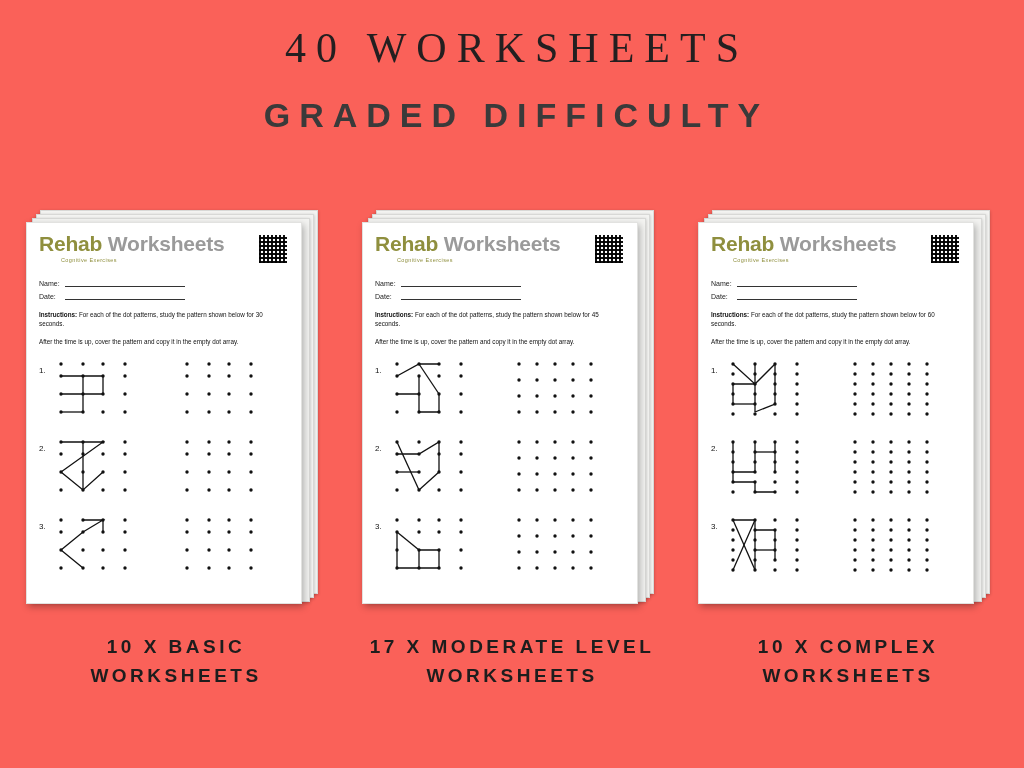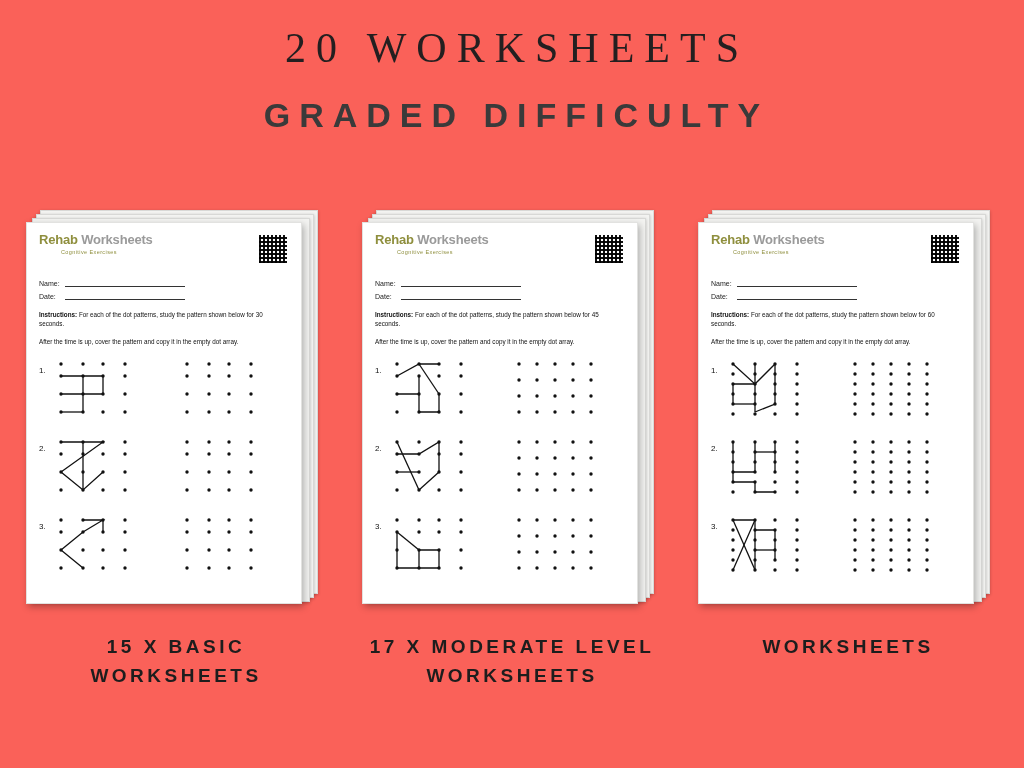--- a/index.html
+++ b/index.html
@@ -87,21 +87,21 @@
     overflow: hidden;
   }
 
   
   .sheet-header {
     display: flex;
     justify-content: space-between;
     align-items: flex-start;
   }
   .brand {
-    font-size: 13px;
+    font-size: 21px;
     font-weight: bold;
     letter-spacing: -0.2px;
     line-height: 1;
   }
   .brand .rehab { color: #8f8f3e; }
   .brand .ws { color: #9a9a9a; font-weight: bold; }
   .sub-brand {
     font-size: 5.5px;
     color: #8f8f3e;
     letter-spacing: 0.4px;
@@ -177,21 +177,21 @@
     font-weight: bold;
     letter-spacing: 3.5px;
     color: #1d1d1d;
     line-height: 1.55;
   }
 </style>
 </head>
 <body>
 
 <div class="headline">
-  <div class="headline-line1">20 WORKSHEETS</div>
+  <div class="headline-line1">40 WORKSHEETS</div>
   <div class="headline-line2">GRADED DIFFICULTY</div>
 </div>
 
 <div class="columns">
 
   <div class="column">
     <div class="stack">
       <div class="sheet-back b1"></div>
       <div class="sheet-back b2"></div>
       <div class="sheet-back b3"></div>
@@ -380,21 +380,21 @@
                     <circle cx="72" cy="56" r="1.7"></circle>
                 </g>
               </svg>
             </div>
           </div>
         </div>
 
       </div>
     </div>
     <div class="caption">
-      <div>15 X BASIC</div>
+      <div>10 X BASIC</div>
       <div>WORKSHEETS</div>
     </div>
   </div>
 
   <div class="column">
     <div class="stack">
       <div class="sheet-back b1"></div>
       <div class="sheet-back b2"></div>
       <div class="sheet-back b3"></div>
       <div class="sheet-front">
@@ -872,17 +872,18 @@
                     <circle cx="76" cy="58" r="1.7"></circle>
                 </g>
               </svg>
             </div>
           </div>
         </div>
 
       </div>
     </div>
     <div class="caption">
+      <div>10 X COMPLEX</div>
       <div>WORKSHEETS</div>
     </div>
   </div>
 
 </div>
 
 </body></html>

